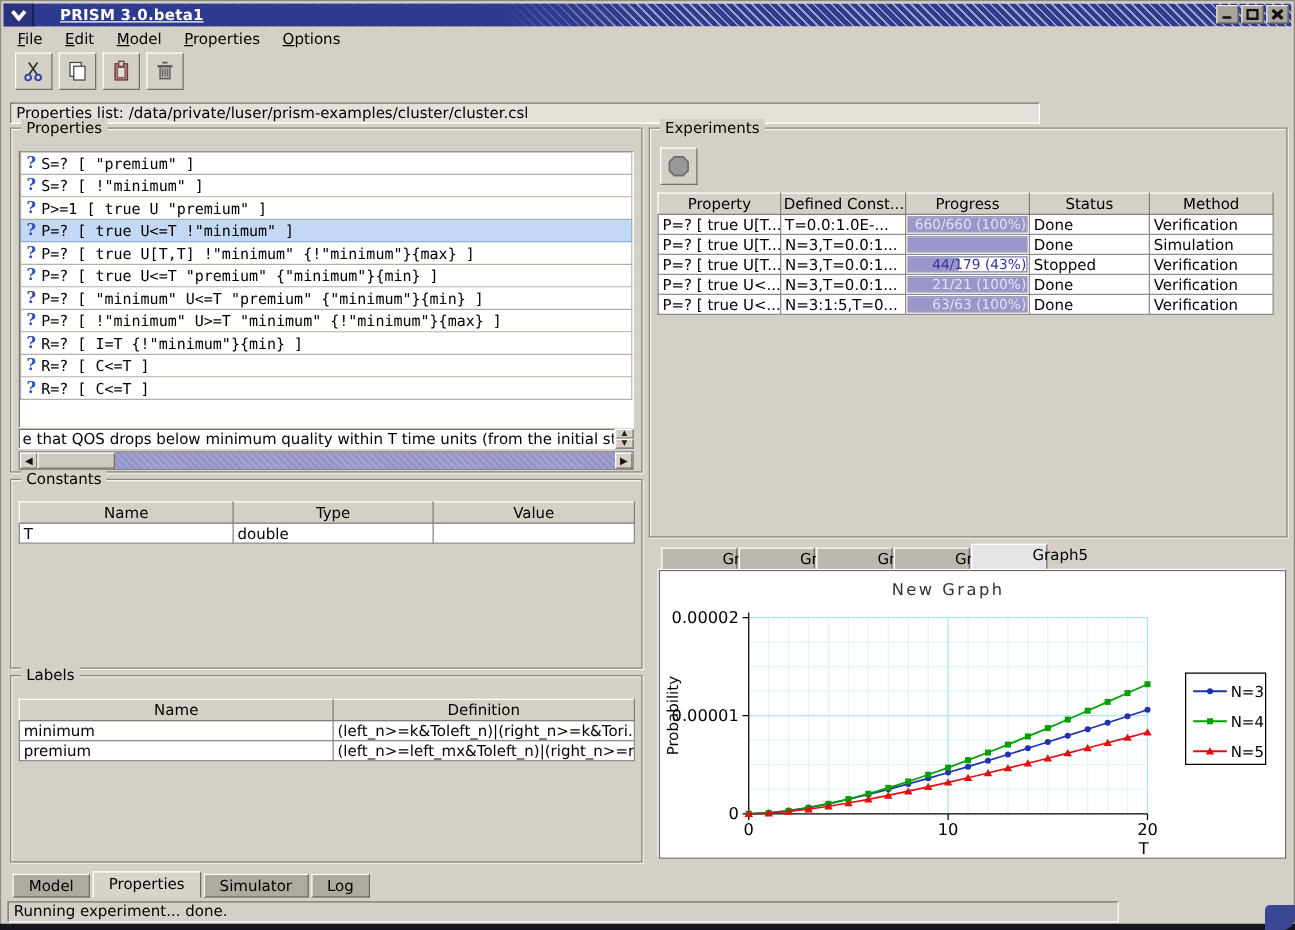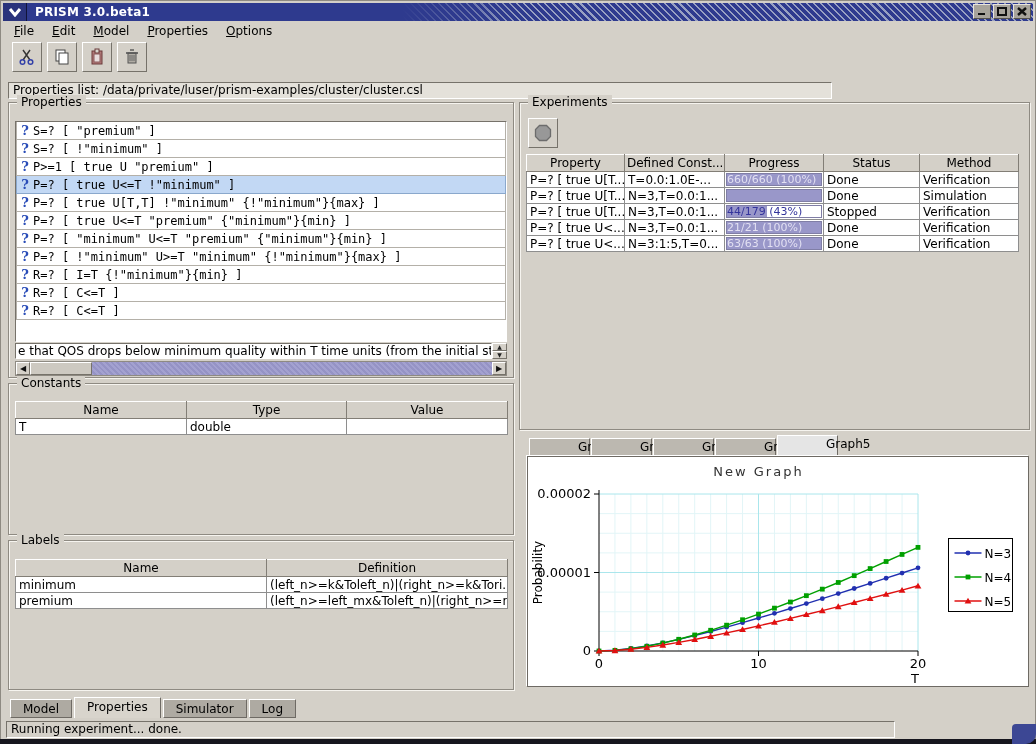--- a/index.html
+++ b/index.html
@@ -18,21 +18,21 @@
     position:absolute; left:3px; top:3px; right:3px; height:18px;
     background:
       linear-gradient(90deg, #2e3a8e 0px, #2e3a8e 400px, rgba(46,58,142,0) 520px),
       repeating-linear-gradient(45deg, #98a0c2 0 1.5px, #2e3a8e 1.5px 5px);
     display:flex; align-items:center;
   }
   .win-icon {
     width:24px; height:18px; background:#2a337c;
     border-right:1px solid #11143a; display:flex; align-items:center; justify-content:center;
   }
-  .title-text { color:#fff; font-weight:bold; font-size:12px; margin-left:8px; letter-spacing:0.2px; }
+  .title-text { color:#fff; font-weight:bold; font-size:12px; margin-left:21px; letter-spacing:0.2px;text-decoration:underline; }
   .win-btns { position:absolute; right:2px; top:1px; display:flex; gap:2px; }
   .win-btn {
     width:18px; height:15px; background:#a8a49c;
     border:1px solid; border-color:#e8e4dc #55524c #55524c #e8e4dc;
     display:flex; align-items:center; justify-content:center; font-size:10px; font-weight:bold; color:#111;
   }
   .menubar { position:absolute; left:6px; top:22px; height:17px; display:flex; align-items:center; }
   .menu-item { padding:1px 8px; margin-right:2px; cursor:default; }
   .menu-item u { text-decoration:underline; }
   .toolbar { position:absolute; left:12px; top:42px; height:32px; display:flex; gap:5px; }
@@ -94,21 +94,21 @@
     background:#d4d0c8; font-weight:normal; font-size:12px; height:17px;
     border:1px solid; border-color:#fff #827e76 #827e76 #fff; padding:0 2px; overflow:hidden; white-space:nowrap;
   }
   td {
     background:#fff; font-size:12px; height:16px; padding:0 3px;
     border:1px solid #8e8e8e; white-space:nowrap; overflow:hidden;
   }
   td.progress-cell { padding:0 1px; }
   .pbar { position:relative; height:13px; margin:0; border:1px solid #807ea6; background:#fff; }
   .pbar-fill { position:absolute; left:0; top:0; bottom:0; background:#9997c9; }
-  .pbar-text { position:absolute; left:0; right:0; top:0; text-align:left; font-size:11px; line-height:12px; }
+  .pbar-text { position:absolute; left:0; right:0; top:0; text-align:right; font-size:11px; line-height:12px; }
   
   .stop-btn {
     position:absolute; left:8px; top:15px; width:30px; height:30px; background:#d4d0c8;
     border:1px solid; border-color:#fff #76726a #76726a #fff;
     display:flex; align-items:center; justify-content:center;
   }
   
   .graph-panel { position:absolute; left:519px; top:435px; width:511px; height:255px; }
   .gtab-row { position:absolute; left:10px; top:0; height:21px; display:flex; align-items:flex-end; }
   .gtab {

